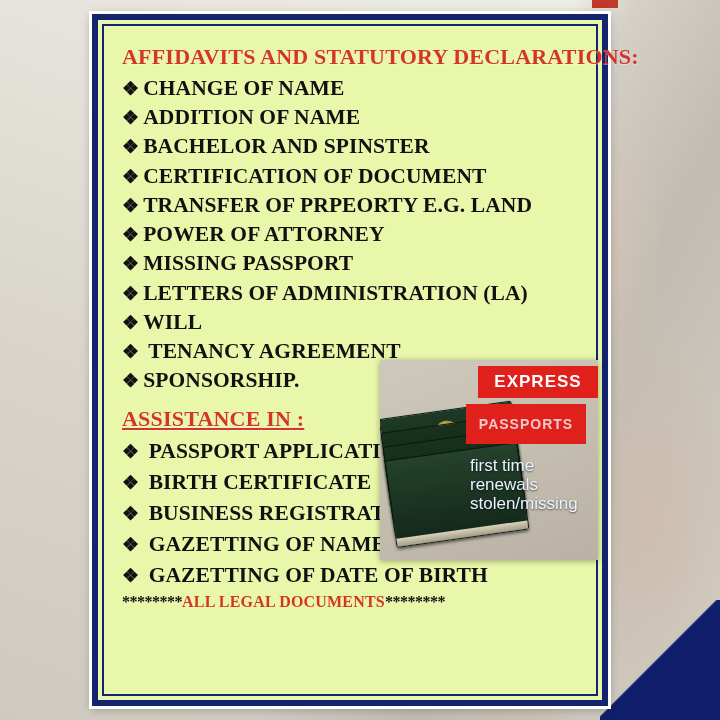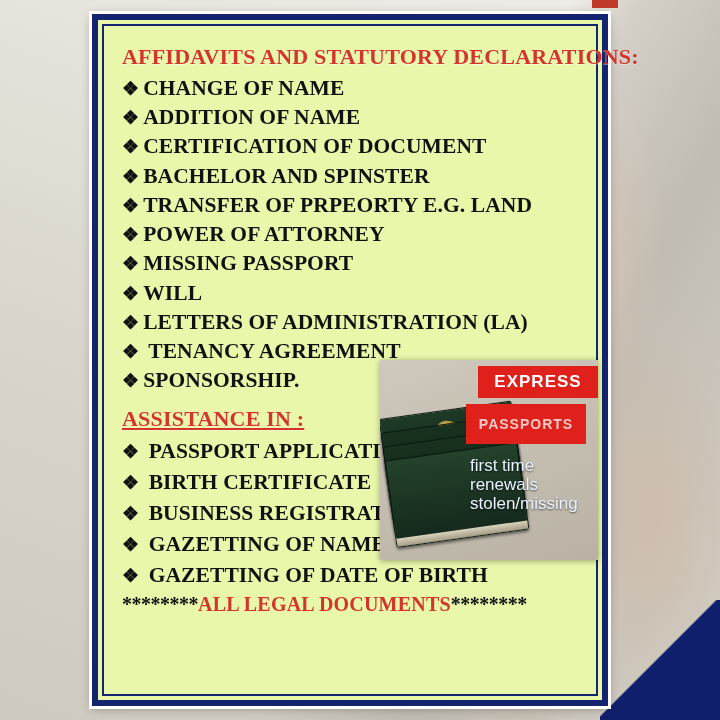--- a/index.html
+++ b/index.html
@@ -127,21 +127,21 @@
     font-size: 19px;
   }
   .section-two {
     margin-top: 10px;
   }
   .section-two ul.list li {
     line-height: 1.45;
   }
   .footer-line {
     margin-top: 2px;
-    font-size: 20px;
+    font-size: 16px;
     font-weight: bold;
     color: #111111;
     letter-spacing: -0.5px;
     white-space: nowrap;
   }
   .footer-line .red {
     color: #d4342a;
     letter-spacing: 0.2px;
   }
 
@@ -253,27 +253,27 @@
   <div class="corner-wedge"></div>
 
   <div class="flyer">
     <div class="flyer-inner">
 
       <div class="heading">AFFIDAVITS AND STATUTORY DECLARATIONS:</div>
 
       <ul class="list">
         <li><span class="bullet">❖</span><span>CHANGE OF NAME</span></li>
         <li><span class="bullet">❖</span><span>ADDITION OF NAME</span></li>
+        <li><span class="bullet">❖</span><span>BACHELOR AND SPINSTER</span></li>
         <li><span class="bullet">❖</span><span>CERTIFICATION OF DOCUMENT</span></li>
-        <li><span class="bullet">❖</span><span>BACHELOR AND SPINSTER</span></li>
         <li><span class="bullet">❖</span><span>TRANSFER OF PRPEORTY E.G. LAND</span></li>
         <li><span class="bullet">❖</span><span>POWER OF ATTORNEY</span></li>
         <li><span class="bullet">❖</span><span>MISSING PASSPORT</span></li>
+        <li><span class="bullet">❖</span><span>LETTERS OF ADMINISTRATION (LA)</span></li>
         <li><span class="bullet">❖</span><span>WILL</span></li>
-        <li><span class="bullet">❖</span><span>LETTERS OF ADMINISTRATION (LA)</span></li>
         <li><span class="bullet">❖</span><span> TENANCY AGREEMENT</span></li>
         <li><span class="bullet">❖</span><span>SPONSORSHIP.</span></li>
       </ul>
 
       <div class="section-two">
         <div class="heading underlined">ASSISTANCE IN :</div>
 
         <ul class="list">
           <li><span class="bullet">❖</span> <span>PASSPORT APPLICATION</span></li>
           <li><span class="bullet">❖</span> <span>BIRTH CERTIFICATE</span></li>

